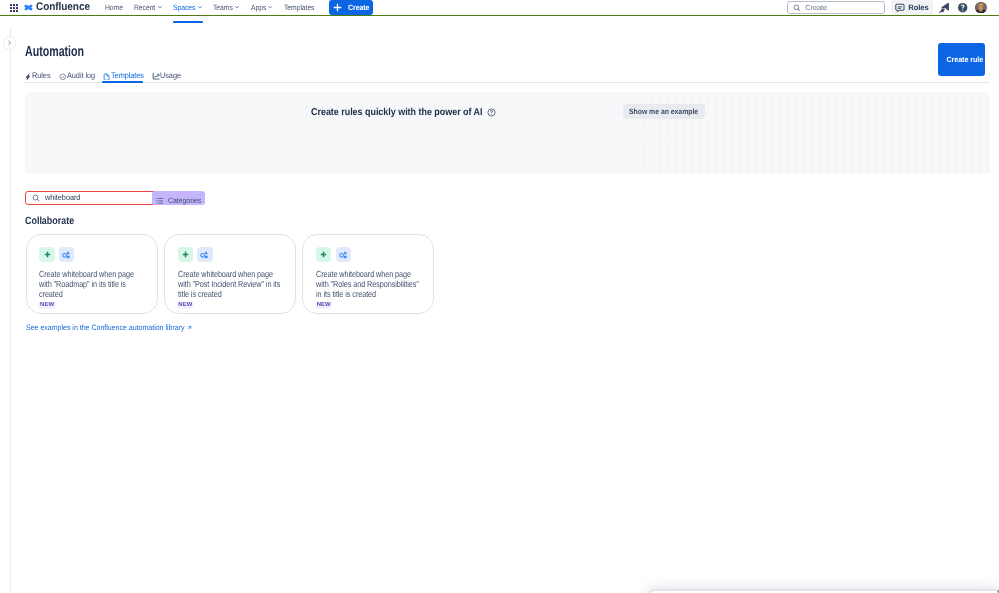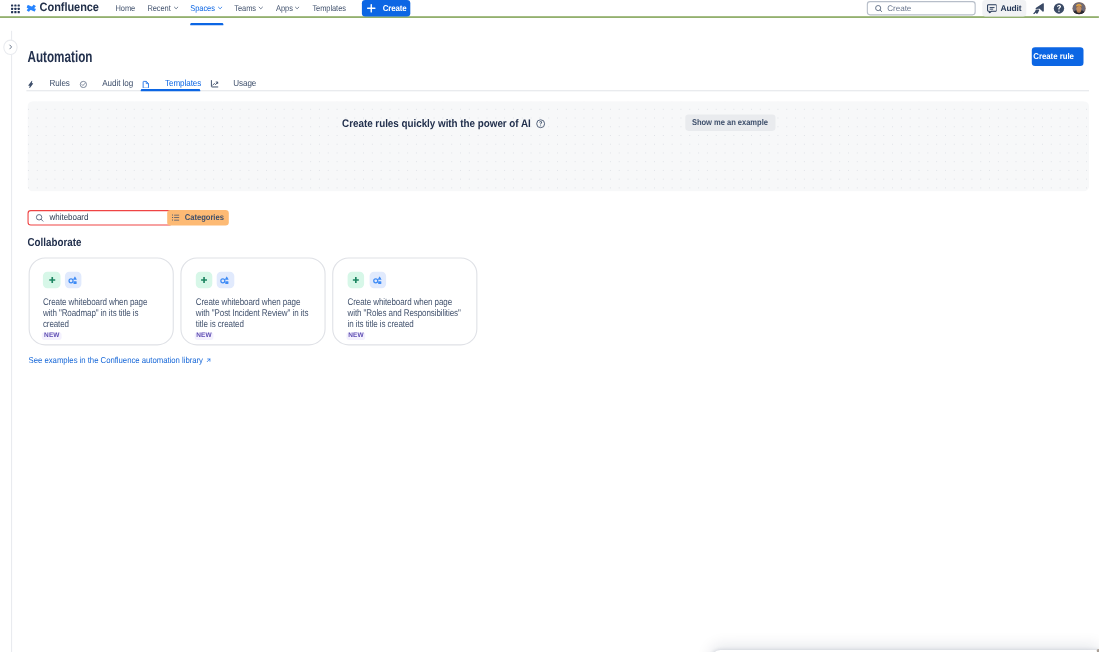--- a/index.html
+++ b/index.html
@@ -27,43 +27,43 @@
 .iconbtn{width:12.3px;height:12.3px;display:flex;align-items:center;justify-content:center;border-radius:3px;cursor:pointer}
 .avatar{width:11.6px;height:11.6px;border-radius:50%;overflow:hidden;cursor:pointer;background:#8C6A56;flex:none}
 
 
 .rail{position:absolute;left:9.5px;top:28px;width:1px;height:566px;background:#E9EBEF}
 .expandbtn{position:absolute;left:2.7px;top:36.1px;width:13.6px;height:13.6px;border-radius:50%;background:#fff;border:1px solid #E9EBEF;display:flex;align-items:center;justify-content:center;cursor:pointer;z-index:5}
 
 
 .main{position:absolute;left:10.5px;top:28px;right:0;bottom:0;background:transparent}
 .pagetitle{position:absolute;left:14.7px;top:15.8px;font-size:14.5px;font-weight:600;color:#22304D;letter-spacing:0px;transform:scaleX(0.733);transform-origin:0 50%;white-space:nowrap}
-.createrule{position:absolute;left:927.1px;top:14.6px;width:47px;height:17px;background:#0C66E4;color:#fff;border-radius:3px;display:flex;align-items:center;justify-content:flex-start;font-size:7.7px;font-weight:700;cursor:pointer;white-space:nowrap;letter-spacing:-0.05px}
+.createrule{position:absolute;left:927.1px;top:14.6px;width:47px;height:33px;background:#0C66E4;color:#fff;border-radius:3px;display:flex;align-items:center;justify-content:flex-end;font-size:7.7px;font-weight:700;cursor:pointer;white-space:nowrap;letter-spacing:-0.05px}
 .createrule > span{display:inline-block;transform:scaleX(0.93);transform-origin:50% 50%}
 .tabs{position:absolute;left:13.8px;top:36.5px;right:9px;height:18.8px;border-bottom:1px solid #E4E6EA;display:flex;align-items:flex-end;gap:0}
-.tab{position:relative;display:flex;align-items:flex-end;padding-bottom:1.9px;gap:13px;height:18.5px;margin-right:8.6px;font-size:8.1px;font-weight:500;color:#3E4F6B;cursor:pointer;letter-spacing:-0.05px}
+.tab{position:relative;display:flex;align-items:flex-end;padding-bottom:1.9px;gap:0;height:18.5px;margin-right:8.6px;font-size:8.1px;font-weight:500;color:#3E4F6B;cursor:pointer;letter-spacing:-0.05px}
 .tab > span[data-name="tab-label"]{display:inline-block;transform:scaleX(0.905);transform-origin:0 50%;white-space:nowrap}
 .tab > span[data-interactable="false"]:first-child{display:flex;align-items:center}
 .tab.active{color:#0C66E4}
 .tab.active:after{content:"";position:absolute;left:-0.6px;right:0;bottom:-1px;height:2px;background:#0C66E4;border-radius:1px 1px 0 0}
 
 
 .banner{position:absolute;left:14.5px;top:63.5px;width:965px;height:82px;border-radius:5px;background:#F7F8F9;
   background-image:radial-gradient(#DFE2E7 0.75px, transparent 0.85px);background-size:8.02px 7.95px;background-position:4.9px 3.4px;overflow:hidden}
 .bannerhead{position:absolute;left:286px;top:15.3px;display:flex;align-items:center;gap:4.3px;font-size:10px;font-weight:700;color:#22304D;letter-spacing:-0.03px;white-space:nowrap}
 .bannerhead > span{display:inline-block;transform:scaleX(0.897);transform-origin:0 50%;margin-right:-20.0px}
 .showexample{position:absolute;left:598px;top:12.3px;height:15px;background:#E9EBEE;border-radius:3px;display:flex;align-items:center;padding:0 6.4px;font-size:7.7px;font-weight:700;color:#3E4F6B;cursor:pointer;white-space:nowrap;letter-spacing:-0.03px}
 .showexample > span{display:inline-block;transform:scaleX(0.895);transform-origin:0 50%;margin-right:-8.1px}
 .aiinput{position:absolute;left:286.3px;top:40.2px;width:397.4px;height:22px;background:#fff;border:1px solid #BFC5CF;border-radius:3.5px;display:flex;align-items:center;gap:5.5px;padding:0 7.3px;font-size:8.15px;color:#5A6679;white-space:nowrap;letter-spacing:-0.03px}
 .aiinput > span[data-name="ai-prompt-placeholder"]{display:inline-block;transform:scaleX(0.89);transform-origin:0 50%}
 
 
 .srch{position:absolute;left:14.9px;top:163px;width:132px;height:13.6px;border:1px solid #ef4444;border-radius:3px;display:flex;align-items:center;gap:4.0px;padding:0 6px;font-size:8.1px;color:#2B3A52;background:#fff;white-space:nowrap;letter-spacing:-0.03px}
 .srch > span{display:inline-block;transform:scaleX(0.9);transform-origin:0 50%}
-.catbtn{position:absolute;left:141px;top:163px;height:13.6px;background:#fdba74;border-radius:3px;display:flex;align-items:center;gap:5.3px;padding:0 4px;font-size:7.7px;font-weight:700;color:#3E4F6B;cursor:pointer;white-space:nowrap;letter-spacing:-0.03px}
+.catbtn{position:absolute;left:141px;top:163px;height:13.6px;background:#c4b5fd;border-radius:3px;display:flex;align-items:flex-end;gap:5.3px;padding:0 4px;font-size:7.7px;font-weight:400;color:#3E4F6B;cursor:pointer;white-space:nowrap;letter-spacing:-0.03px}
 .catbtn > span{display:inline-block;transform:scaleX(0.9);transform-origin:0 50%;margin-right:-4.0px}
 .secttitle{position:absolute;left:14.9px;top:187.3px;font-size:10.5px;font-weight:700;color:#22304D;transform:scaleX(0.85);transform-origin:0 50%;white-space:nowrap}
 
 
 .cards{position:absolute;left:15.4px;top:205.7px;display:flex;gap:6.6px}
 .card{width:131.7px;height:80.2px;border:1px solid #DFE1E6;border-radius:15px;background:#fff;padding:12.2px 0 0 12.6px;position:relative;overflow:hidden}
 .cardicons{display:flex;gap:4.3px;margin-bottom:8.3px}
 .ibox{width:15.3px;height:15.3px;border-radius:4px;display:flex;align-items:center;justify-content:center}
 .ibox.green{background:#D7F7E8}
 .ibox.blue{background:#E1EAFD}
@@ -143,21 +143,21 @@
           <circle cx="6" cy="6" r="4.2" fill="none" stroke="#44546F" stroke-width="1.3"></circle>
           <path d="M9.2 9.2l3 3" stroke="#44546F" stroke-width="1.3" stroke-linecap="round"></path>
         </svg>
       <span data-name="global-search-placeholder" data-interactable="false">Create</span>
     </div>
     <div class="chatbtn" data-name="chat-button" data-interactable="true">
       <svg width="9.8" height="9.8" viewBox="0 0 16 16" data-name="chat-bubble-icon" data-interactable="false">
           <path d="M2.6 2.0h10.8a1.3 1.3 0 0 1 1.3 1.3v7.2a1.3 1.3 0 0 1-1.3 1.3h-6.6l-2.9 2.6v-2.6h-1.3a1.3 1.3 0 0 1-1.3-1.3v-7.2a1.3 1.3 0 0 1 1.3-1.3z" fill="none" stroke="#253858" stroke-width="1.55" stroke-linejoin="round"></path>
           <path d="M5.0 6.3h6.0M5.0 8.7h4.0" stroke="#253858" stroke-width="1.35" stroke-linecap="round"></path>
         </svg>
-      <span data-name="chat-button-label" data-interactable="false">Audit</span>
+      <span data-name="chat-button-label" data-interactable="false">Roles</span>
     </div>
     <div class="iconbtn" data-name="notifications-button" data-interactable="true">
       <svg width="11.8" height="11.8" viewBox="0 0 16 16" data-name="megaphone-icon" data-interactable="false">
           <g fill="#3B4B66">
             <path d="M11.9 1.5a0.95 0.95 0 0 1 1.6.72v8.45a0.95 0.95 0 0 1-1.6.7L8.3 8.0 4.2 8.5a0.85 0.85 0 0 1-0.75-1.3z"></path>
             <path d="M3.6 8.9l3.6 0.05a0.7 0.7 0 0 1 0.6 1.0l-1.5 3.1a1.55 1.55 0 0 1-2.45.45l-0.6-.55a1.7 1.7 0 0 1-.35-2.05z"></path>
             <path d="M3.5 11.9L1.3 14.1" stroke="#3B4B66" stroke-width="1.7" stroke-linecap="round"></path>
           </g>
         </svg>
     </div>

